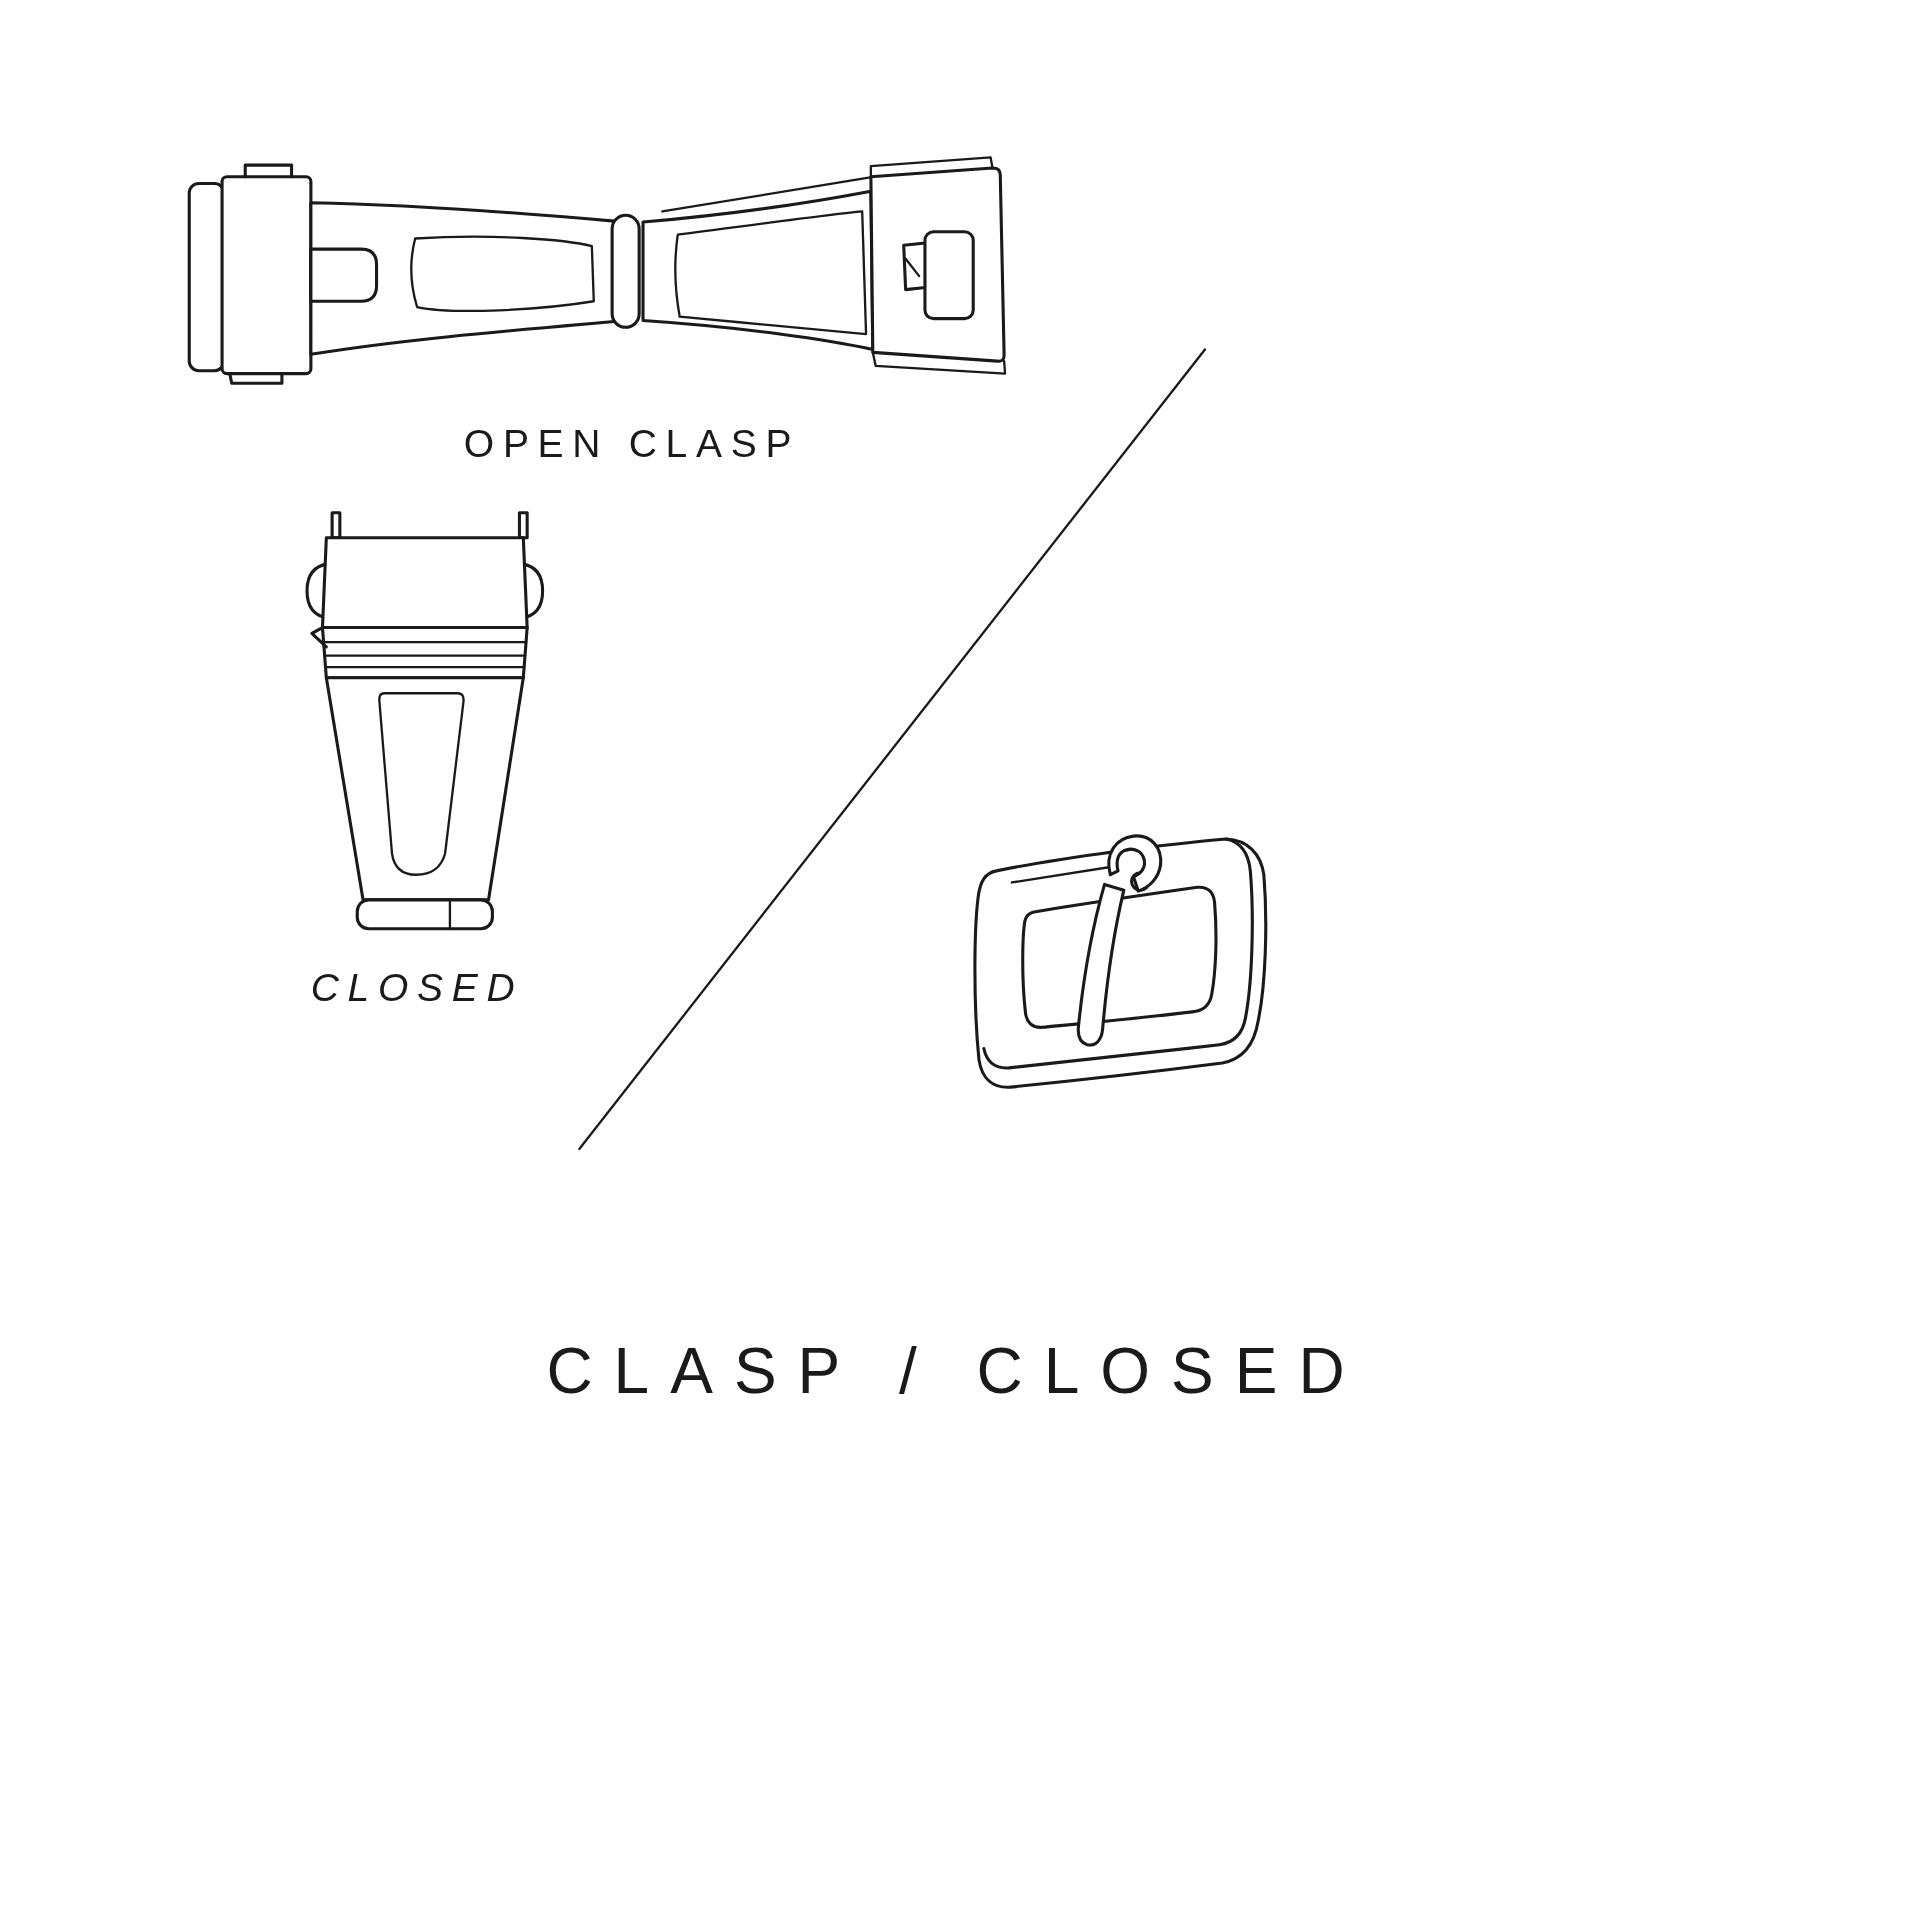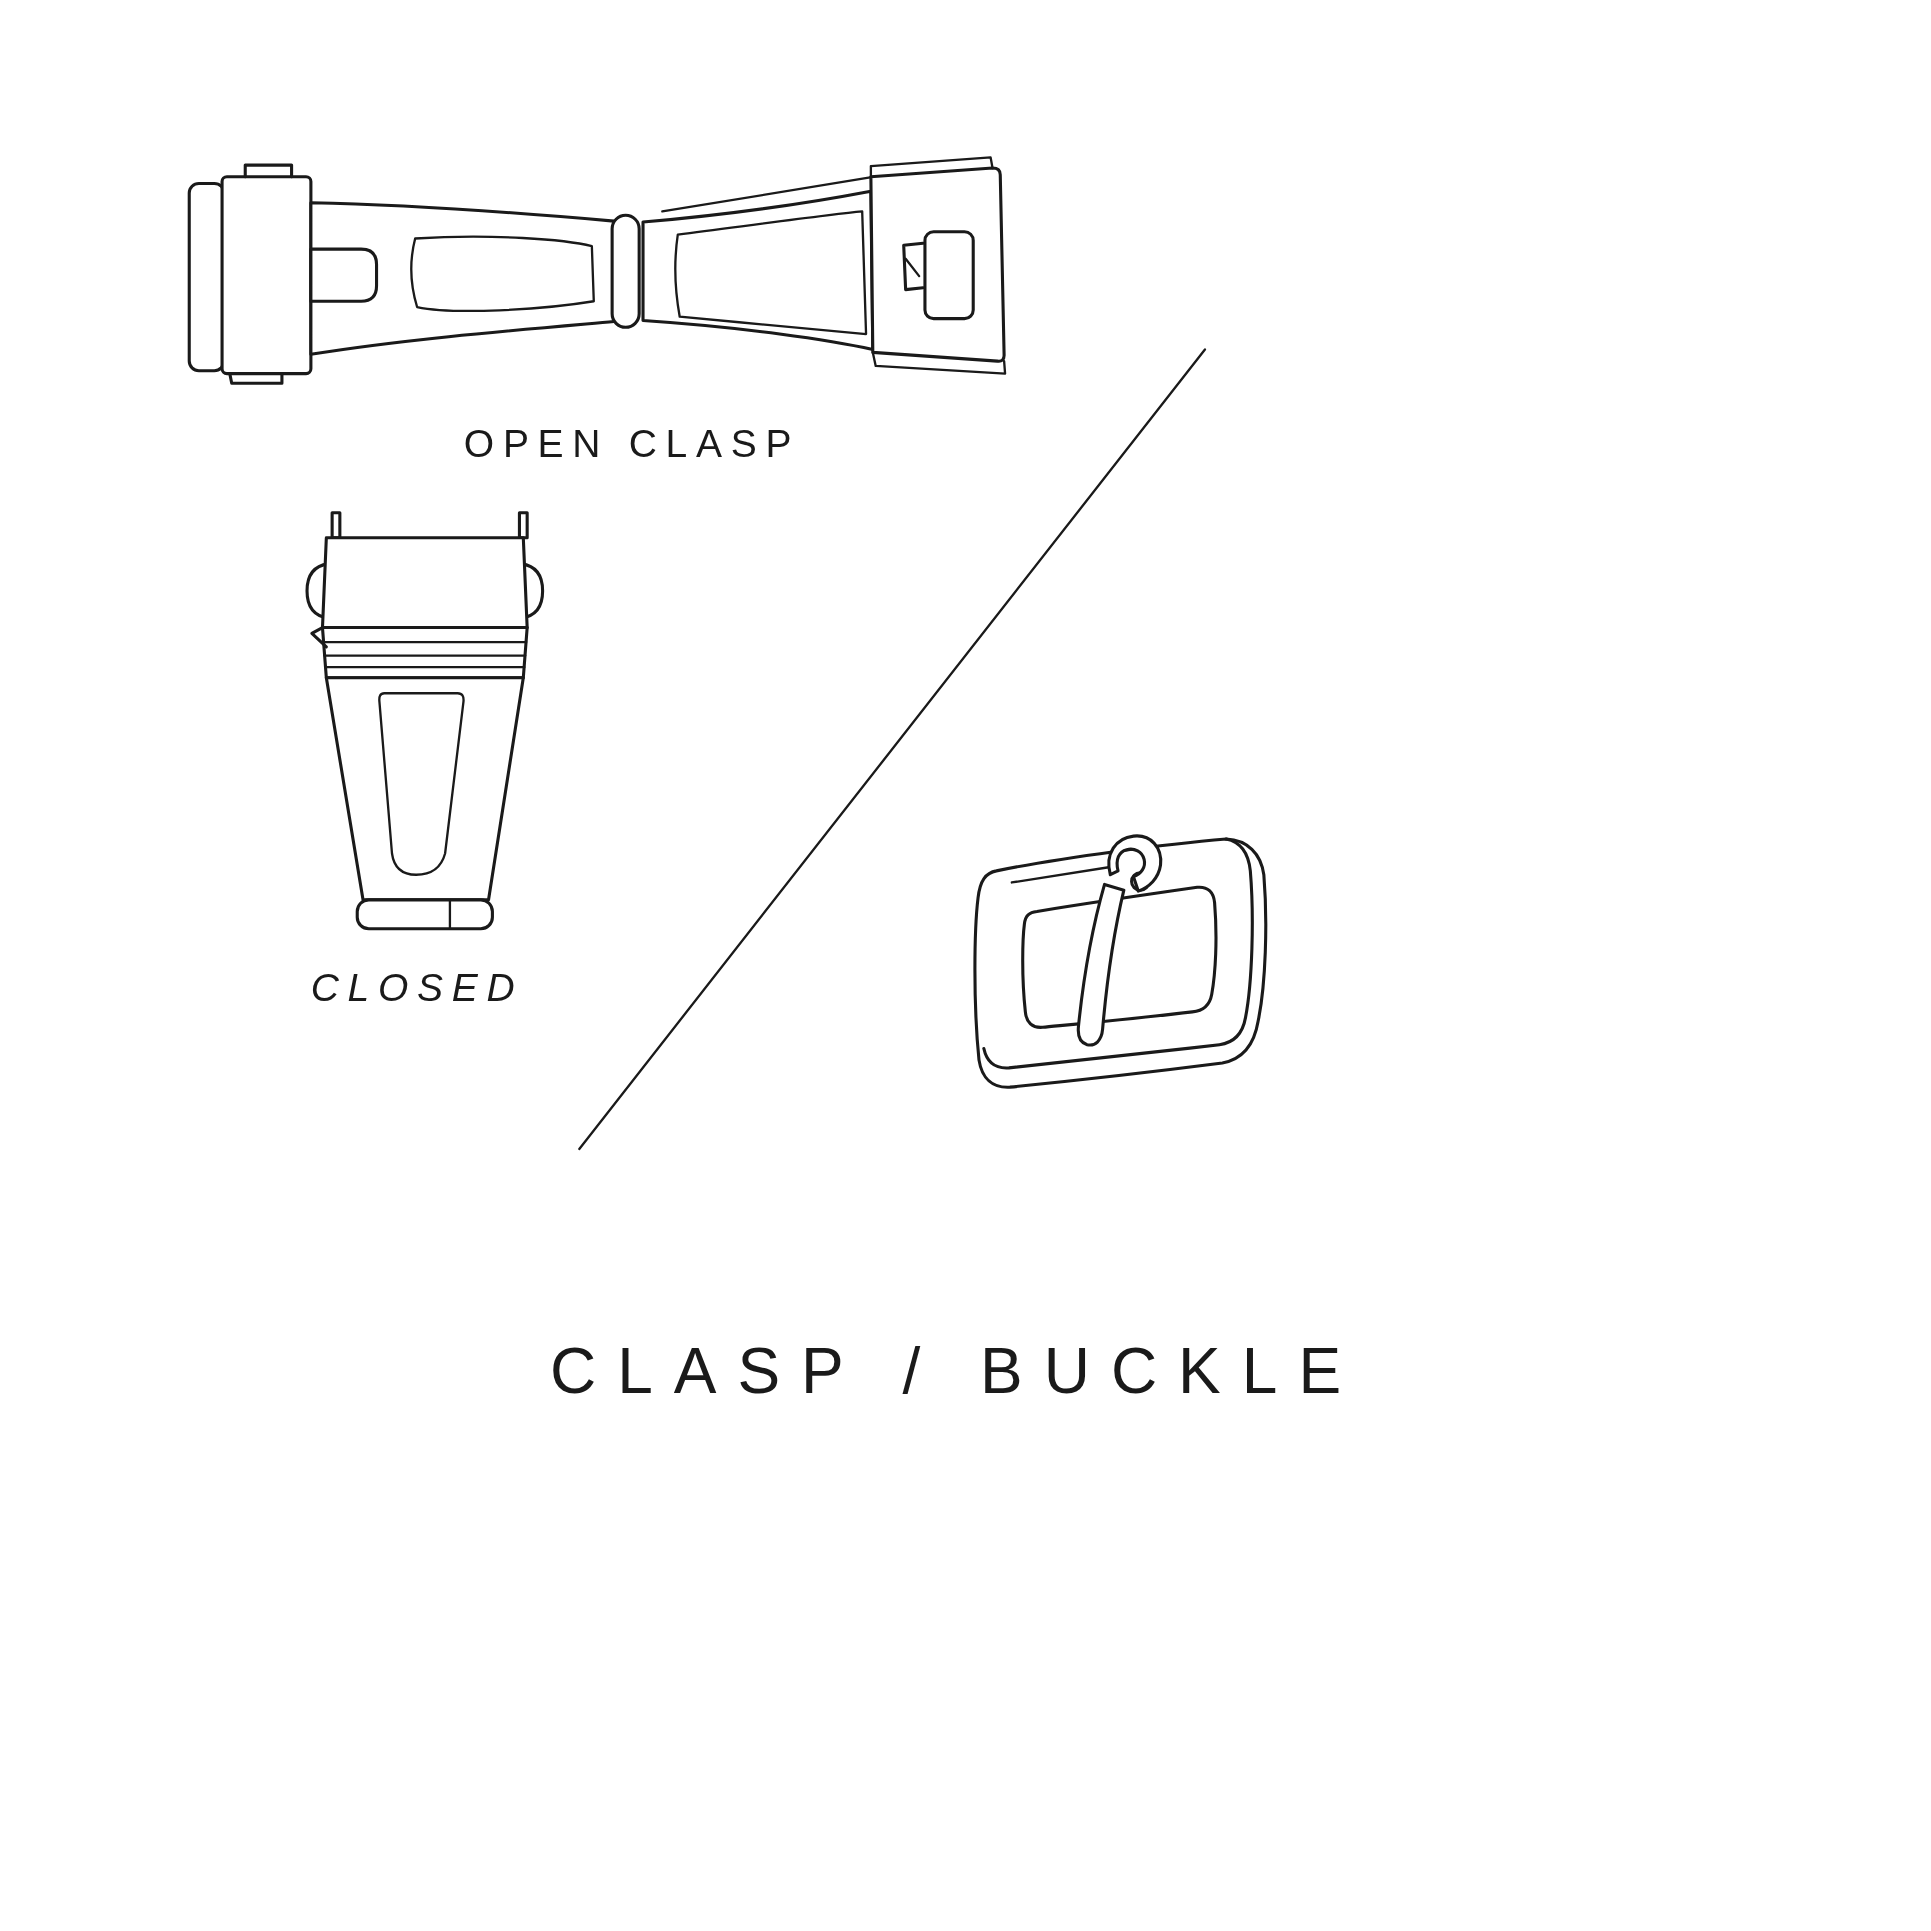--- a/index.html
+++ b/index.html
@@ -177,16 +177,16 @@
         C1119,1080 1116,1073 1117,1063
         C1122,1014 1132,958 1144,916 Z"></path>
     </g>
 
   </svg>
 
   <div class="label" style="left:632px; top:394px;margin-top:28px;">OPEN CLASP</div>
 
   <div class="label" style="left:417px; top:966px;font-style:italic;">CLOSED</div>
 
-  <div class="title" style="left:956px; top:1334px;">CLASP / BUCKLE</div>
+  <div class="title" style="left:956px; top:1334px;">CLASP / CLOSED</div>
 
 </div>
 
 
 </body></html>

